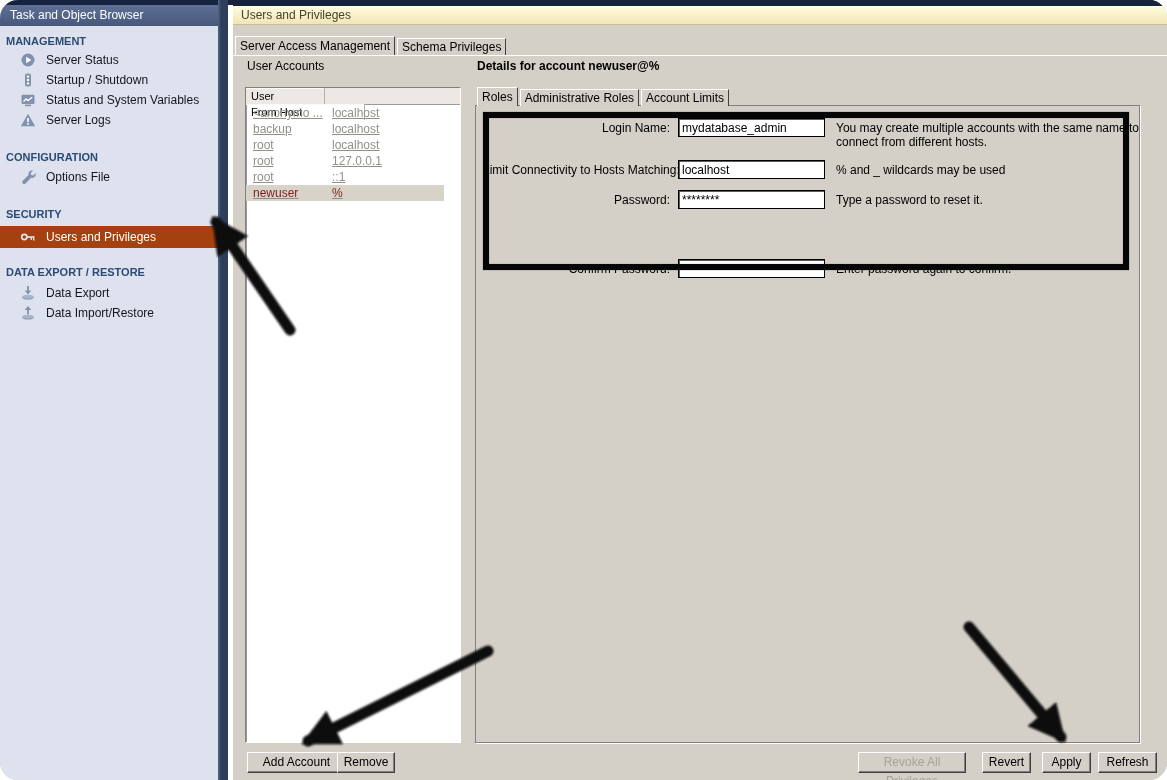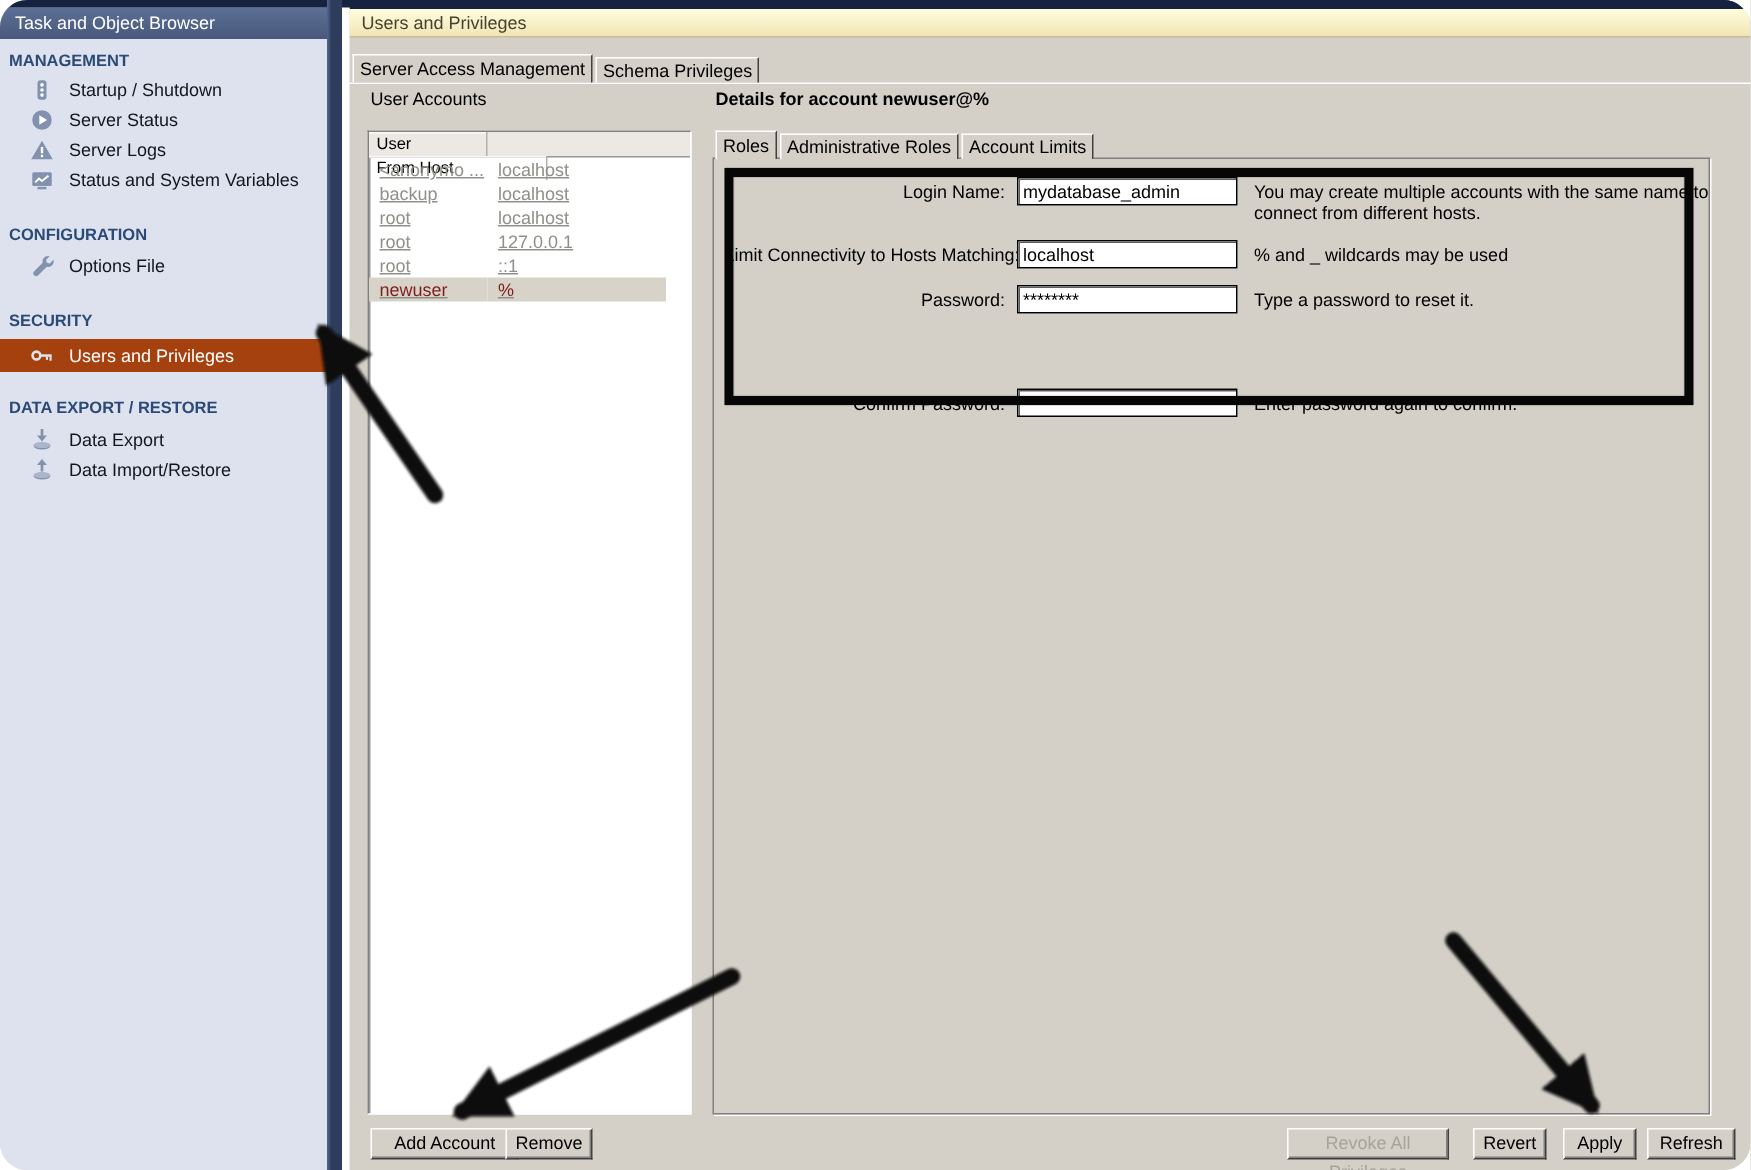--- a/index.html
+++ b/index.html
@@ -79,56 +79,56 @@
   <div class="topstrip"></div>
 
   <div class="sidebar">
     <div class="side-header">Task and Object Browser</div>
 
     <div class="side-section-title">MANAGEMENT</div>
     <div class="sp2"></div>
     <div class="side-item">
       <span class="icon">
         <svg viewBox="0 0 16 16" width="16" height="16">
+            <circle cx="8" cy="8" r="6.5" fill="#8292ae"></circle>
+            <path d="M6.2 4.8l5.2 3.2-5.2 3.2z" fill="#fff"></path>
+          </svg>
+      </span>
+      <span>Server Status</span>
+    </div>
+    <div class="side-item">
+      <span class="icon">
+        <svg viewBox="0 0 16 16" width="16" height="16">
             <rect x="5" y="1.5" width="6" height="13" rx="2" fill="#8292ae"></rect>
             <circle cx="8" cy="4.6" r="1.2" fill="#fff"></circle>
             <circle cx="8" cy="8" r="1.2" fill="#fff"></circle>
             <circle cx="8" cy="11.4" r="1.2" fill="#fff"></circle>
           </svg>
       </span>
       <span>Startup / Shutdown</span>
     </div>
     <div class="side-item">
       <span class="icon">
         <svg viewBox="0 0 16 16" width="16" height="16">
-            <circle cx="8" cy="8" r="6.5" fill="#8292ae"></circle>
-            <path d="M6.2 4.8l5.2 3.2-5.2 3.2z" fill="#fff"></path>
-          </svg>
-      </span>
-      <span>Server Status</span>
+            <rect x="1.5" y="2.8" width="13" height="9.2" rx="1" fill="#8292ae"></rect>
+            <polyline points="3.5,9.6 6,7 8,8.6 12.3,5.2" stroke="#fff" fill="none" stroke-width="1.3"></polyline>
+            <rect x="5" y="12.6" width="6" height="1.6" fill="#8292ae"></rect>
+          </svg>
+      </span>
+      <span>Status and System Variables</span>
     </div>
     <div class="side-item">
       <span class="icon">
         <svg viewBox="0 0 16 16" width="16" height="16">
             <path d="M8 1.8 L15.2 14.2 H0.8 Z" fill="#8292ae"></path>
             <rect x="7.2" y="6" width="1.6" height="4.2" fill="#fff"></rect>
             <rect x="7.2" y="11.2" width="1.6" height="1.6" fill="#fff"></rect>
           </svg>
       </span>
       <span>Server Logs</span>
-    </div>
-    <div class="side-item">
-      <span class="icon">
-        <svg viewBox="0 0 16 16" width="16" height="16">
-            <rect x="1.5" y="2.8" width="13" height="9.2" rx="1" fill="#8292ae"></rect>
-            <polyline points="3.5,9.6 6,7 8,8.6 12.3,5.2" stroke="#fff" fill="none" stroke-width="1.3"></polyline>
-            <rect x="5" y="12.6" width="6" height="1.6" fill="#8292ae"></rect>
-          </svg>
-      </span>
-      <span>Status and System Variables</span>
     </div>
 
     <div class="sp12"></div>
     <div class="side-section-title">CONFIGURATION</div>
     <div class="sp3"></div>
     <div class="side-item">
       <span class="icon">
         <svg viewBox="0 0 16 16" width="16" height="16">
             <path d="M12 1.6a3.6 3.6 0 0 0-3.5 4.5L2.8 11.8a1.9 1.9 0 1 0 2.7 2.7l5.7-5.7a3.6 3.6 0 0 0 4.4-4.6L13.2 6.6l-2-.5-.5-2 2.4-2.3A3.6 3.6 0 0 0 12 1.6z" fill="#8292ae"></path>
           </svg>

